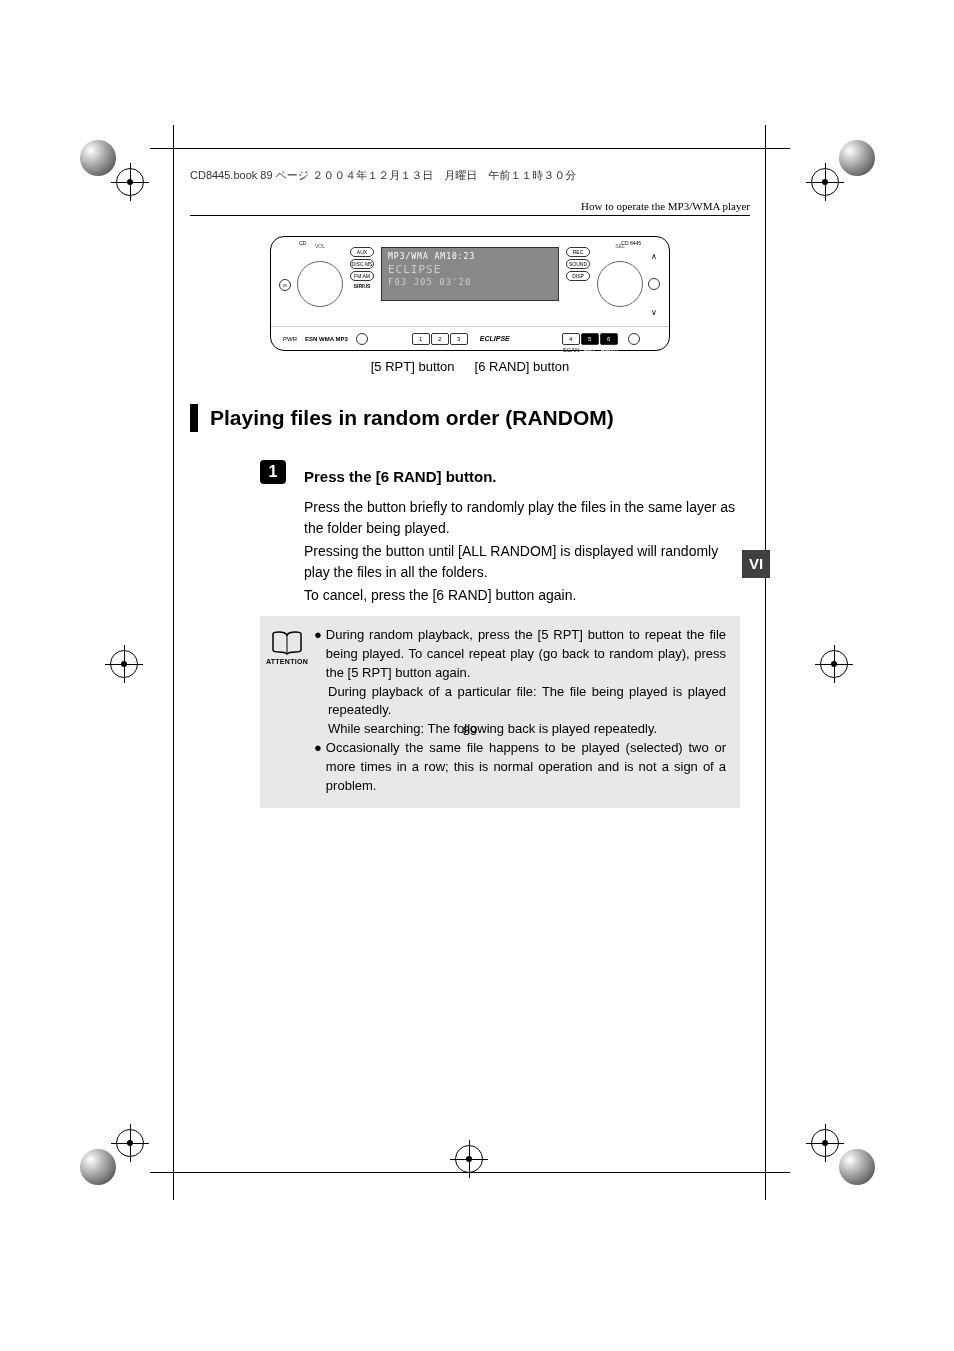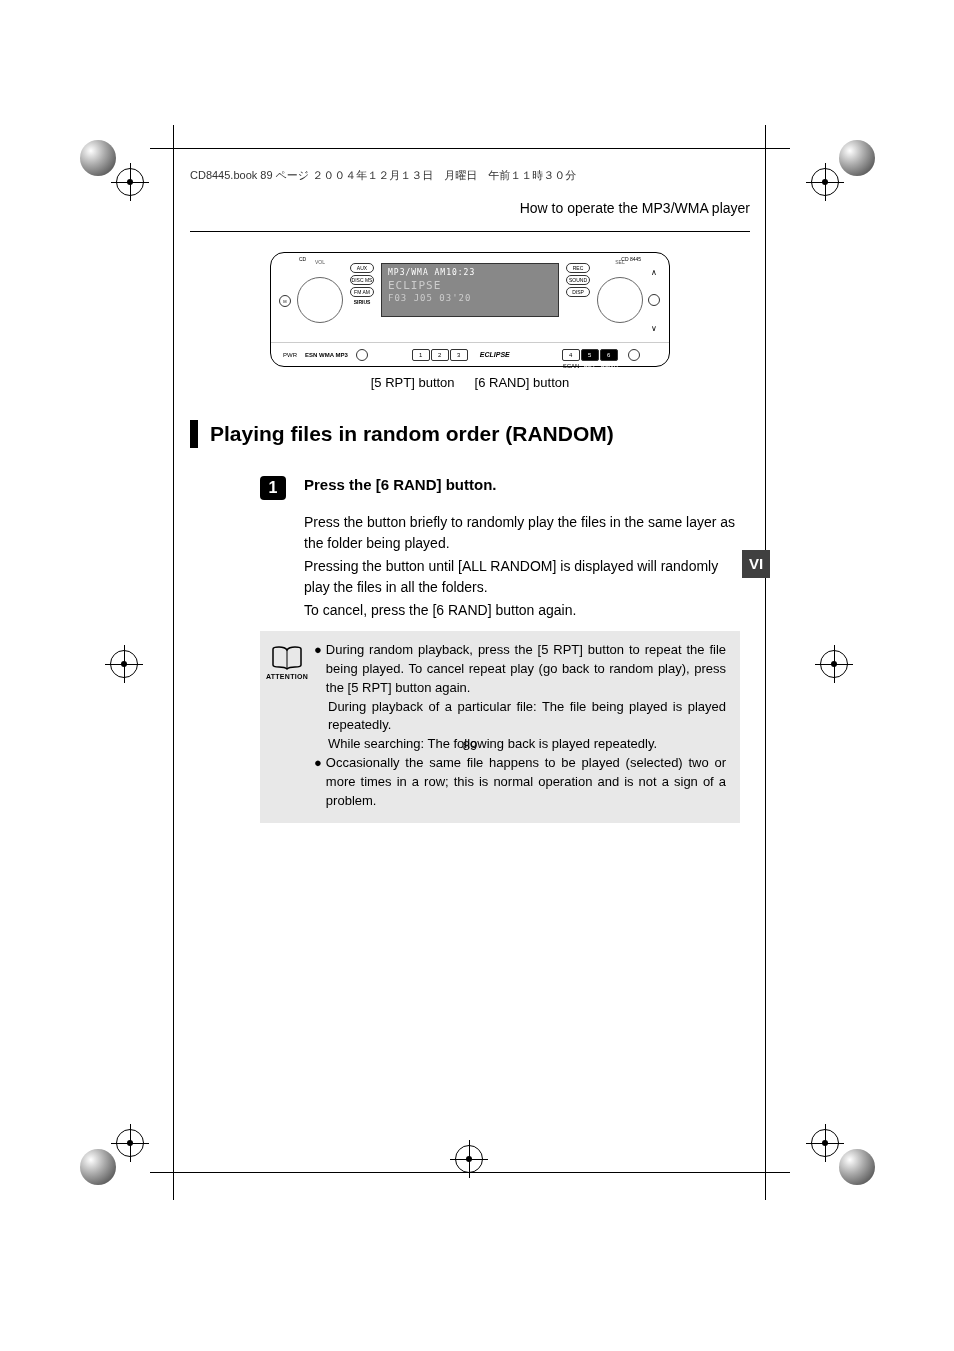--- a/index.html
+++ b/index.html
@@ -58,23 +58,24 @@
     .content {
       position: absolute;
       left: 190px;
       top: 200px;
       width: 560px;
     }
 
     .section-header-line {
       border-bottom: 1px solid #000;
       text-align: right;
-      font-size: 14px;
-      padding-bottom: 15px;
+      font-size: 11px;
+      padding-bottom: 3px;
       margin-bottom: 20px;
+      font-family: Liberation Serif, serif;
     }
 
     .device-illustration {
       margin: 0 auto 8px;
       width: 400px;
       height: 115px;
       border: 1.5px solid #000;
       border-radius: 14px;
       position: relative;
       background: #fff;
@@ -164,21 +165,21 @@
       font-size: 16px;
       text-align: center;
       line-height: 24px;
       border-radius: 4px;
       margin-right: 18px;
       flex-shrink: 0;
     }
     .step-title {
       font-size: 15px;
       font-weight: bold;
-      margin-top: 0;
+      margin-top: 8px;
     }
 
     .step-body {
       margin-left: 114px;
       font-size: 14px;
       line-height: 1.5;
       margin-bottom: 10px;
       width: 432px;
     }
     .step-body p { margin-bottom: 2px; }

